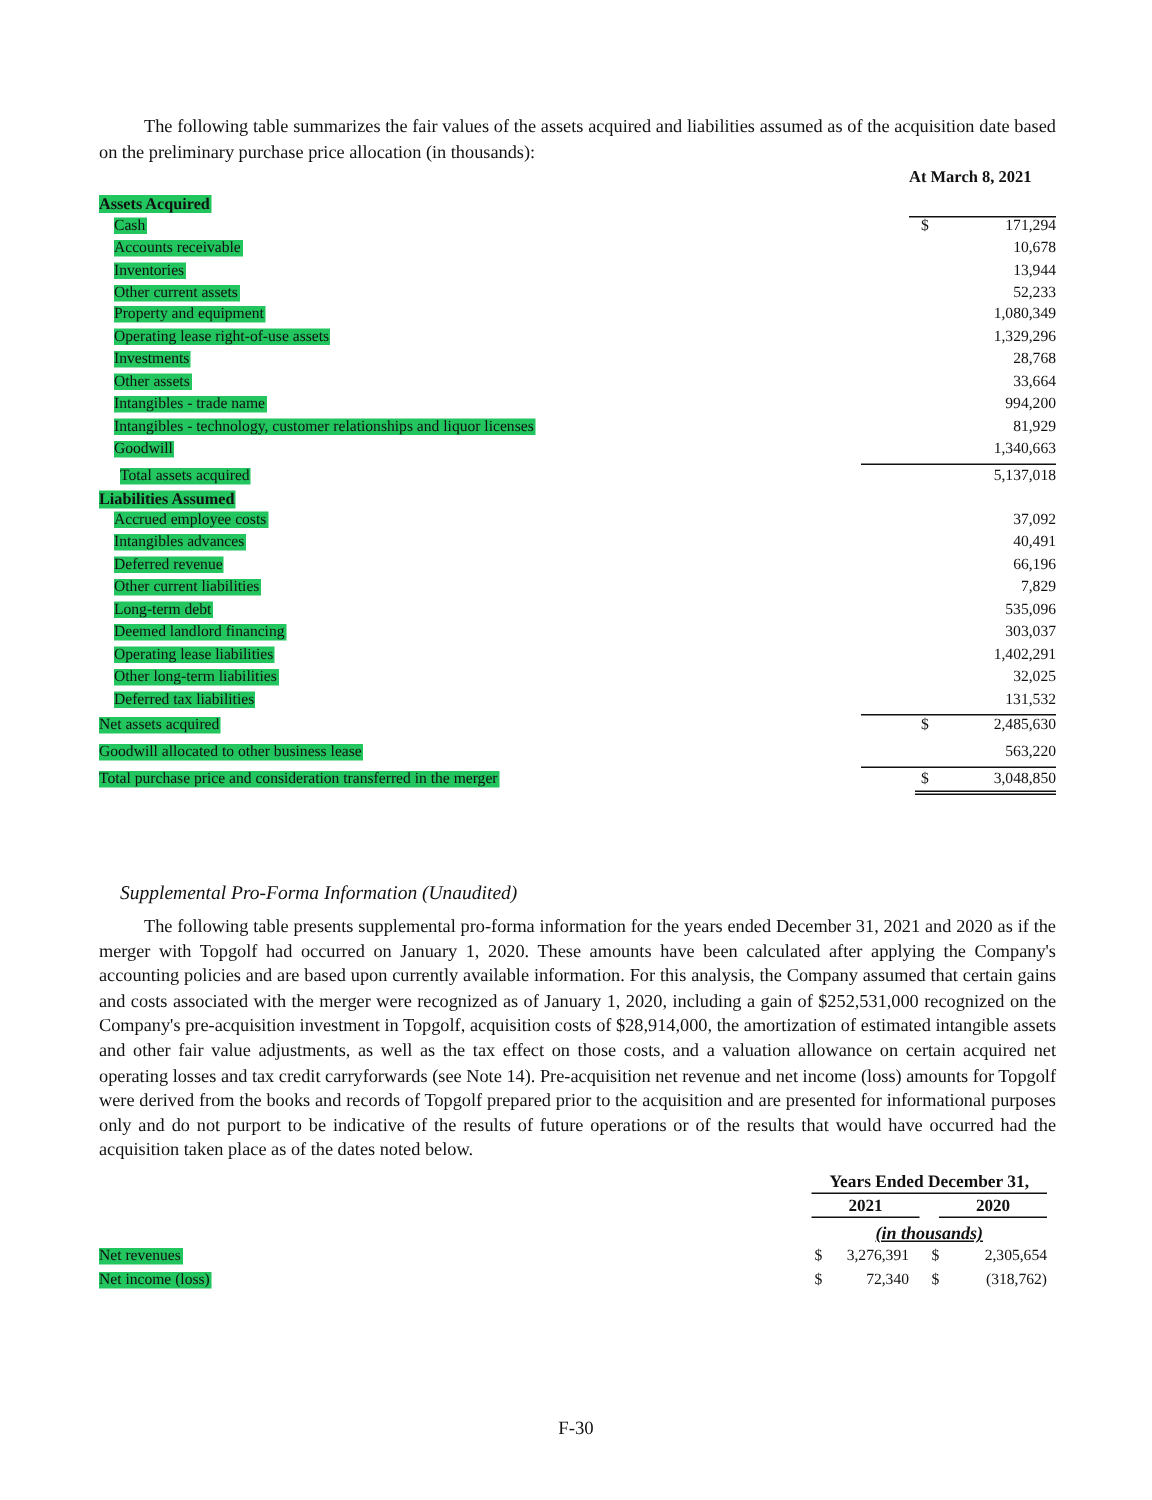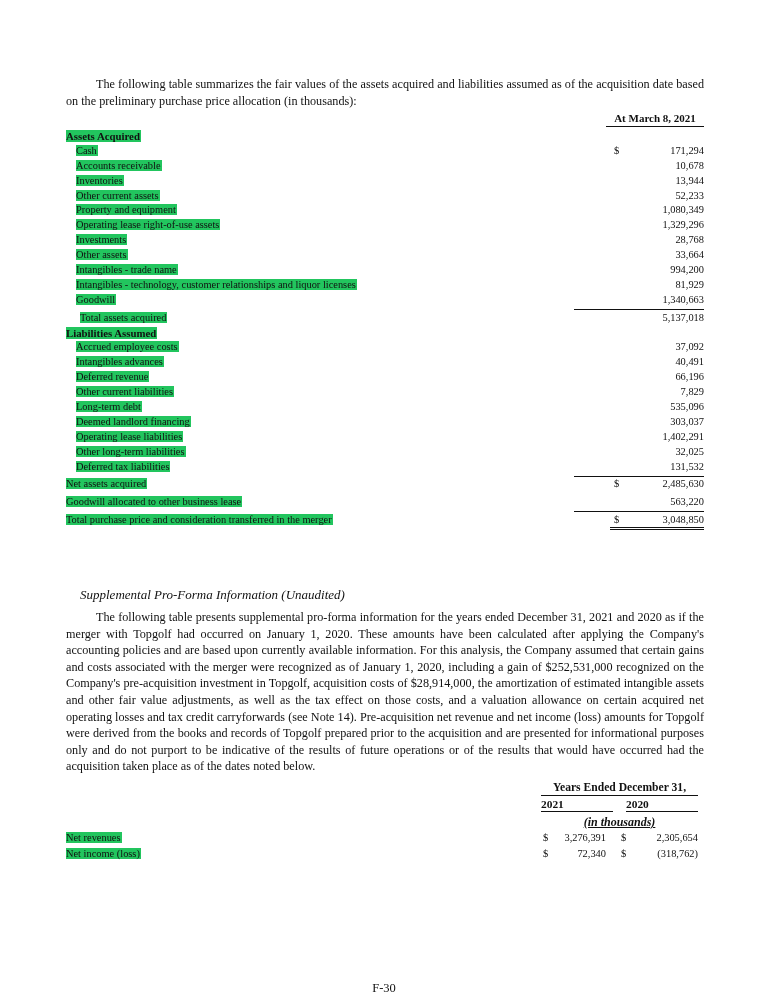--- a/index.html
+++ b/index.html
@@ -11,22 +11,22 @@
     .page { position: absolute; left: 66px; top: 0; width: 638px; }
     .para {
       font-size: 12.2px; line-height: 16.6px; text-align: justify;
       margin: 0; text-indent: 30px;
     }
     #intro { position: absolute; top: 76px; left: 0; width: 638px; }
 
     
     #alloc { position: absolute; top: 112px; left: 0; width: 638px; font-size: 10.4px; }
     .col-head {
-      position: absolute; right: 0; top: 0; width: 98px; text-align: center;
-      font-weight: bold; font-size: 11px; padding-bottom: 2px;
+      position: absolute; right: 0; top: 0; width: 98px; text-align: left;
+      font-weight: bold; font-size: 11px; padding-bottom: 20px;
       border-bottom: 1.5px solid #111;
     }
     .rows { position: absolute; top: 17px; left: 0; width: 638px; }
     .row { position: relative; height: 14.9px; line-height: 14.9px; }
     .row.section { font-weight: bold; font-size: 10.8px; }
     .label-wrap {
       position: absolute; left: 0; width: 538px; overflow: hidden; white-space: nowrap;
     }
     .label-wrap .lbl { background: #22c55e; padding-right: 1px; }
     .label-wrap::after {
@@ -52,38 +52,38 @@
       font-size: 13px;
     }
     #pf-para { position: absolute; top: 609px; left: 0; width: 638px; }
 
     #pf-table { position: absolute; top: 781px; left: 0; width: 638px; font-size: 10.4px; }
     .yr-head {
       position: absolute; left: 475px; width: 157px; top: 0; text-align: center;
       font-weight: bold; font-size: 11.6px; border-bottom: 1.5px solid #111; padding-bottom: 1px;
     }
     .yr {
-      position: absolute; top: 17px; width: 72px; font-weight: bold;
+      position: absolute; top: 17px; width: 72px; text-align: center; font-weight: bold;
       font-size: 11.4px; border-bottom: 1.5px solid #111; padding-bottom: 1px;
     }
     #yr-2021 { left: 475px; }
     #yr-2022 { left: 560px; }
     .unit {
       position: absolute; top: 34px; left: 475px; width: 157px; text-align: center;
       font-style: italic; text-decoration: underline; font-size: 12px; font-weight: bold;
     }
     .pf-rows { position: absolute; top: 49px; left: 0; width: 638px; }
     .pf-row { position: relative; height: 16px; line-height: 16px; }
     .pf-row .label-wrap { width: 470px; }
     .d1 { position: absolute; left: 477px; }
     .v1 { position: absolute; left: 480px; width: 60px; text-align: right; }
     .d2 { position: absolute; left: 555px; }
     .v2 { position: absolute; left: 558px; width: 74px; text-align: right; }
 
-    #page-number { position: absolute; top: 945px; left: 0; width: 768px; text-align: center; font-size: 12.5px; margin-top: 36px; }
+    #page-number { position: absolute; top: 945px; left: 0; width: 768px; text-align: center; font-size: 12.5px; }
   </style>
 </head>
 <body>
 
 <div class="page">
 
   <p id="intro" class="para">The following table summarizes the fair values of the assets acquired and liabilities assumed as of the acquisition date based on the preliminary purchase price allocation (in thousands):</p>
 
   <div id="alloc">
     <div class="col-head">At March 8, 2021</div>

